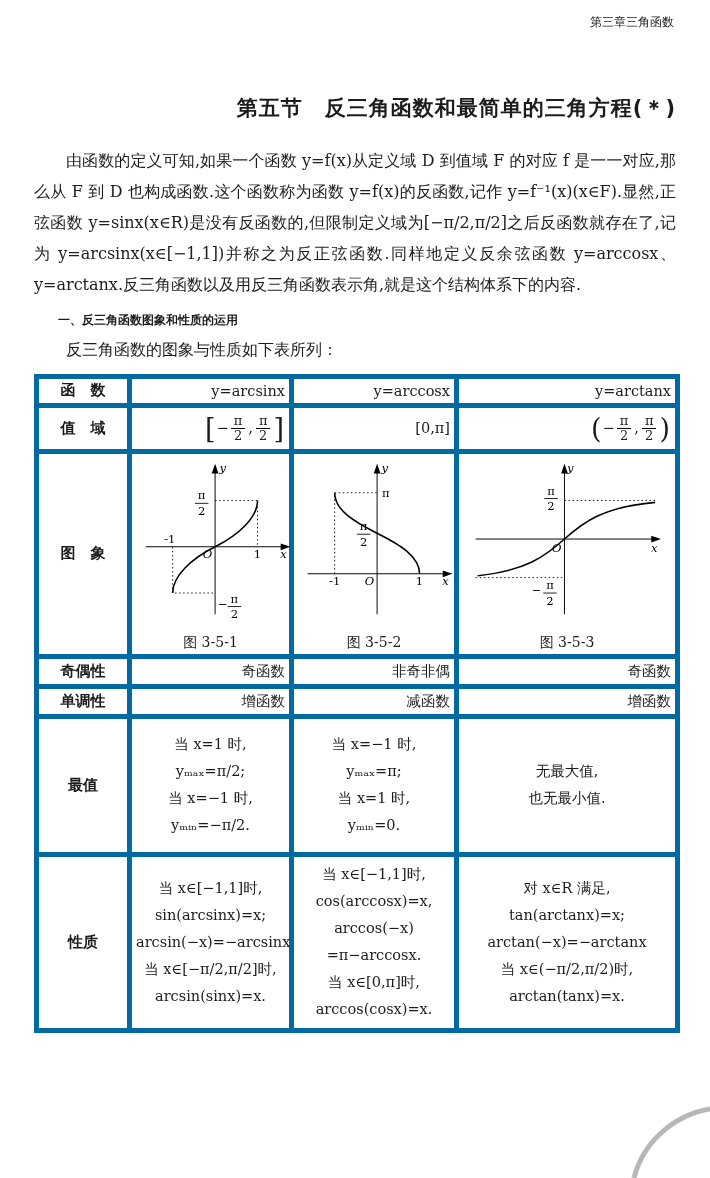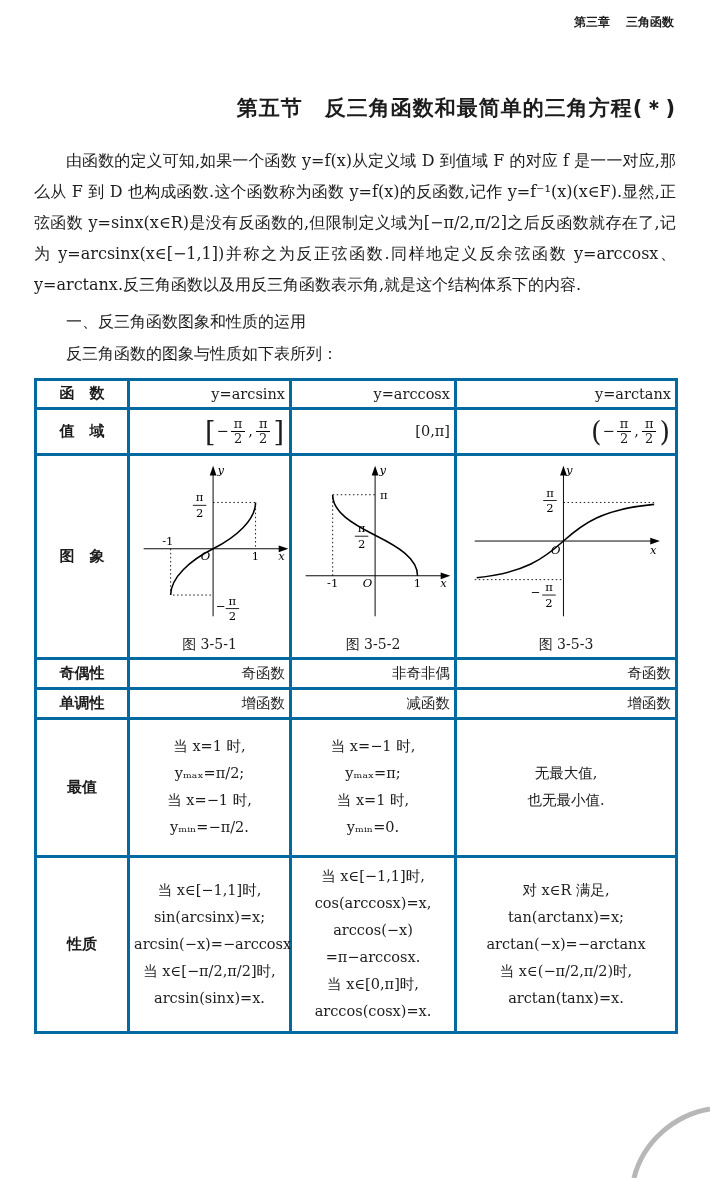--- a/index.html
+++ b/index.html
@@ -1,34 +1,34 @@
 <!DOCTYPE html>
 <html><head>
 <meta charset="utf-8">
 <style>
   *{margin:0;padding:0;box-sizing:border-box}
   html,body{background:#fff}
   body{width:710px;height:1178px;margin:0 auto;color:#1c1c1c;overflow:hidden;
        font-family:"DejaVu Serif","Liberation Serif","DejaVu Sans",serif}
   .page{position:relative;width:710px;height:1178px;padding:14px 34px 0 34px}
 
-  .running-head{position:absolute;top:14px;right:36px;display:flex;gap:16px;
-       font-family:"DejaVu Sans","Liberation Sans",sans-serif;font-size:12px;font-weight:bold}
+  .running-head{position:absolute;top:14px;right:36px;display:flex;
+       font-family:"DejaVu Sans","Liberation Sans",sans-serif;font-size:12px;font-weight:normal}
 
   .title{margin-top:80px;text-align:right;font-size:21px;font-weight:bold;letter-spacing:1px;
        font-family:"DejaVu Sans","Liberation Sans",sans-serif}
 
   .intro{margin-top:24px;font-size:16px;line-height:1.93;text-align:justify;text-indent:2em}
-  .sub{margin-top:12px;font-size:16px;text-indent:2em;font-weight:normal;
+  .sub{margin-top:12px;font-size:12px;text-indent:2em;font-weight:bold;
        font-family:"DejaVu Sans","Liberation Sans",sans-serif}
   .lead{margin-top:6px;font-size:16px;line-height:1.9;text-indent:2em}
 
   table.tbl{border-collapse:collapse;margin-top:8px;width:641px;table-layout:fixed}
   .tbl col.c0{width:93px}.tbl col.c1{width:162px}.tbl col.c2{width:165px}.tbl col.c3{width:221px}
-  .tbl th,.tbl td{border:3px solid #0369a1;font-size:14.5px;vertical-align:middle;padding:2px 4px}
+  .tbl th,.tbl td{border:5px solid #0369a1;font-size:14.5px;vertical-align:middle;padding:2px 4px}
   .tbl th{font-weight:bold;text-align:center;font-size:15px}
   .c{text-align:right}
   .bold-cell{font-weight:bold;font-size:15.5px}
   .r-fn{height:29px}.r-dom{height:35px}.r-range{height:46px}.r-graph{height:204px}
   .r-par{height:30px}.r-mono{height:30px}.r-ext{height:138px}.r-prop{height:176px}
   .lcell{text-align:center;vertical-align:top;padding:7px 10px 4px 12px}
   .mline{line-height:27px;font-size:14.5px;white-space:nowrap}
 
   
   .frac{display:inline-flex;flex-direction:column;align-items:center;vertical-align:middle;
@@ -212,21 +212,21 @@
             <div class="mline">无最大值,</div>
             <div class="mline">也无最小值.</div>
           </td>
     </tr>
 
     <tr class="r-prop">
       <th>性质</th>
       <td class="lcell">
             <div class="mline">当 x∈[−1,1]时,</div>
             <div class="mline">sin(arcsinx)=x;</div>
-            <div class="mline">arcsin(−x)=−arccosx</div>
+            <div class="mline">arcsin(−x)=−arcsinx</div>
             <div class="mline">当 x∈[−π/2,π/2]时,</div>
             <div class="mline">arcsin(sinx)=x.</div>
           </td>
       <td class="lcell">
             <div class="mline">当 x∈[−1,1]时,</div>
             <div class="mline">cos(arccosx)=x,</div>
             <div class="mline">arccos(−x)</div>
             <div class="mline">=π−arccosx.</div>
             <div class="mline">当 x∈[0,π]时,</div>
             <div class="mline">arccos(cosx)=x.</div>

